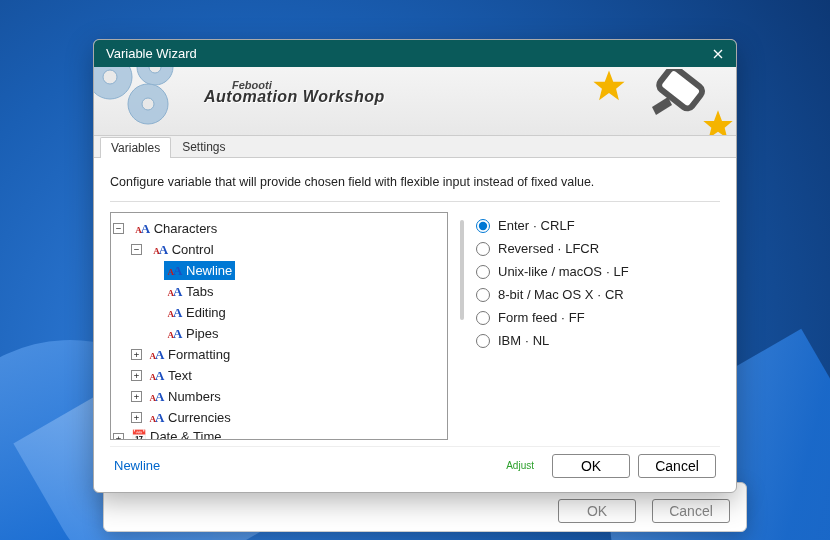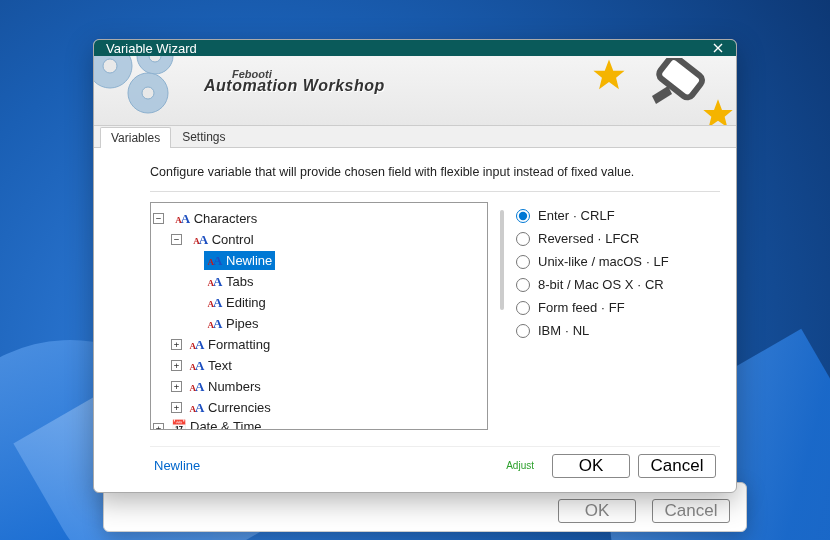--- a/index.html
+++ b/index.html
@@ -4,37 +4,37 @@
 <style>
 * { box-sizing: border-box; margin: 0; padding: 0; font-family: "Segoe UI", Tahoma, sans-serif; }
 body { width: 830px; height: 540px; overflow: hidden; background: #1a5fb4; position: relative; }
 .wallpaper { position: absolute; inset: 0; background: radial-gradient(circle at 30% 70%, #3584e4 0%, #1a5fb4 50%, #0d3875 100%); }
 .petal { position: absolute; border-radius: 50% 0 50% 0; background: linear-gradient(135deg, #62a0ea 0%, #1c71d8 60%); opacity: 0.8; }
 .p1 { width: 300px; height: 300px; left: -80px; bottom: -100px; transform: rotate(20deg); }
 .p2 { width: 280px; height: 280px; right: -60px; bottom: -120px; transform: rotate(-30deg); }
 .p3 { width: 200px; height: 200px; left: 50px; top: 380px; transform: rotate(60deg); background: linear-gradient(135deg,#99c1f1,#3584e4); }
 
 .window { position: absolute; left: 93px; top: 39px; width: 644px; height: 454px; background: #fff; border: 1px solid #aaa; border-radius: 6px; box-shadow: 0 8px 28px rgba(0,0,0,.3); display: flex; flex-direction: column; overflow: hidden; }
-.titlebar { height: 16px; background: #0a5a5a; color: #fff; display: flex; align-items: center; padding: 0 4px 0 12px; font-size: 13px; justify-content: center; }
+.titlebar { height: 28px; background: #0a5a5a; color: #fff; display: flex; align-items: center; padding: 0 4px 0 12px; font-size: 13px; justify-content: center; }
 .titlebar span { flex: 1; }
 .close-btn { width: 28px; height: 20px; display: flex; align-items: center; justify-content: center; cursor: pointer; }
 .close-btn svg { width: 10px; height: 10px; }
 .banner { height: 70px; background: linear-gradient(180deg,#f4f4f4,#e8e8e8); border-bottom: 1px solid #ccc; position: relative; overflow: hidden; }
 .gears { position:absolute; left:-14px; top:-18px; opacity:.85;}
 .brand { position: absolute; left: 110px; top: 12px; }
 .brand-sub { font-size: 11px; color: #444; font-style: italic; font-weight: bold; margin-left: 28px; }
 .brand-main { font-size: 16px; font-weight: 700; font-style: italic; color: #333; text-shadow: 1px 1px 0 #fff; letter-spacing: .5px; margin-top: -3px; }
 .star { position:absolute; fill:#f5b400; }
 .pen { position:absolute; right:14px; top:2px; }
 
 .tabs { height: 22px; display: flex; align-items: flex-end; padding-left: 6px; background: #f0f0f0; font-size: 12px; border-bottom: 1px solid #ccc; }
 .tab { padding: 3px 10px; border: 1px solid transparent; border-bottom: none; cursor: pointer; color: #333; }
 .tab.active { background: #fff; border-color: #ccc; border-top-left-radius: 2px; border-top-right-radius: 2px; position: relative; top: 1px; text-align: right; }
 
-.content { flex: 1; padding: 17px 16px 8px 16px; display: flex; flex-direction: column; font-size: 12.5px; color: #222; margin-left: 40px; }
+.content { flex: 1; padding: 17px 16px 8px 16px; display: flex; flex-direction: column; font-size: 12.5px; color: #222; }
 .desc { margin-bottom: 10px; }
 .hr { border: none; border-top: 1px solid #ddd; margin: 2px 0 10px 0; }
 
 .panes { flex: 1; display: flex; gap: 12px; }
 .tree-wrap { width: 338px; height: 228px; border: 1px solid #999; overflow: auto; padding: 4px 2px; font-size: 13px; background:#fff;}
 ul.tree { list-style: none; }
 ul.tree li { white-space: nowrap; line-height: 19px; }
 ul.tree ul { list-style: none; padding-left: 18px; position: relative; }
 .row { display: inline-flex; align-items: center; cursor: pointer; padding: 0 3px; }
 .row.sel { background: #0078d4; color: #fff; }
@@ -48,21 +48,21 @@
 
 .scroll-ind { width: 4px; height: 100px; background: #ccc; border-radius: 2px; align-self: flex-start; margin-top: 8px; }
 
 .radios { flex: 1; padding-top: 2px; }
 .radio { display: flex; align-items: center; height: 23px; cursor: pointer; font-size: 13px; }
 .radio input { margin-right: 8px; width: 14px; height: 14px; accent-color:#0078d4;}
 
 .footer { height: 38px; border-top: 1px solid #eee; margin-top: 6px; display: flex; align-items: center; padding: 0 4px; }
 .status { color: #0066cc; font-size: 13px; }
 .adjust { margin-left: auto; color: #2ca02c; font-size: 10px; margin-right: 10px; cursor: pointer; }
-.btn { min-width: 78px; height: 24px; border: 1px solid #888; background: #fff; border-radius: 3px; font-size: 17px; margin-left: 8px; cursor: pointer; }
+.btn { min-width: 78px; height: 24px; border: 1px solid #888; background: #fff; border-radius: 3px; font-size: 14px; margin-left: 8px; cursor: pointer; }
 
 .shadow-window { position: absolute; left: 103px; top: 482px; width: 644px; height: 50px; background: #fff; border: 1px solid #ccc; border-radius: 6px; box-shadow: 0 6px 20px rgba(0,0,0,.25); filter: blur(.5px);}
 .shadow-footer { position:absolute; bottom:8px; right:16px; display:flex; gap:8px;}
 .shadow-footer .btn { color: #888; }
 </style>
 </head>
 <body>
 
 <div class="wallpaper">
   <div class="petal p1"></div>

